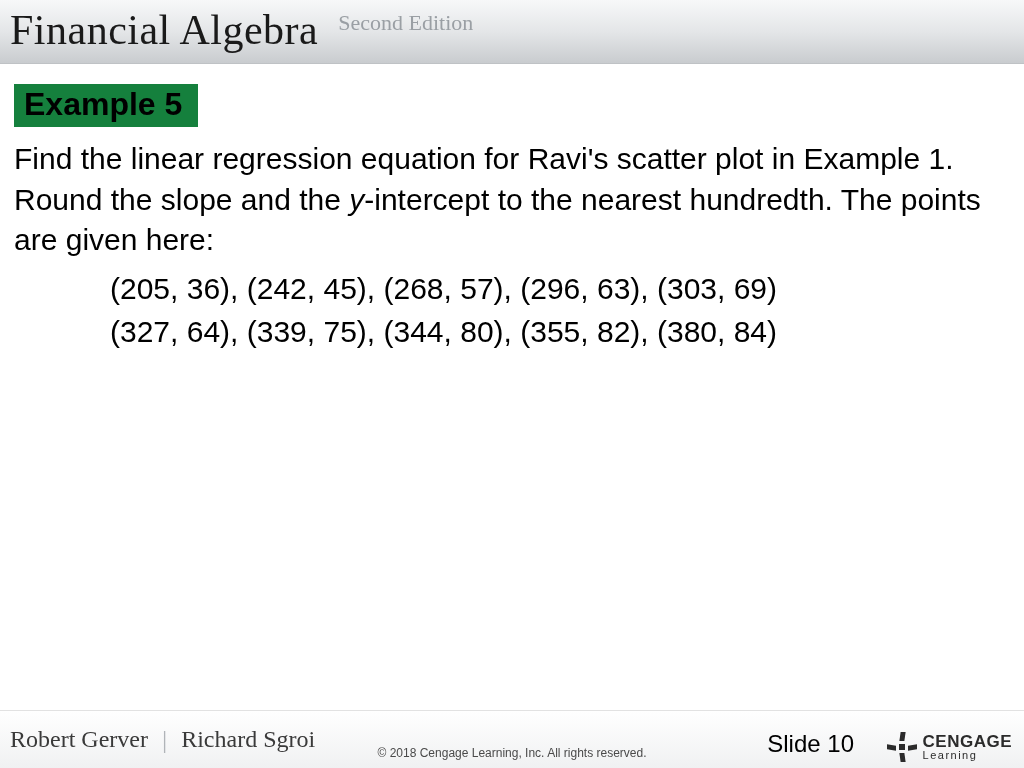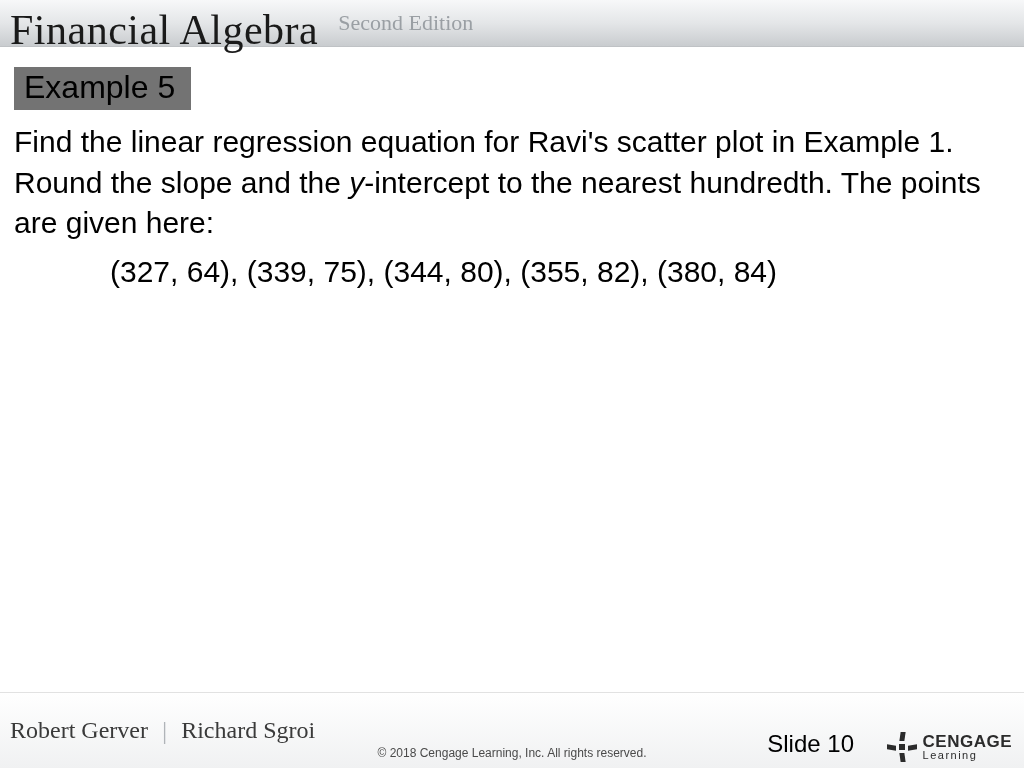--- a/index.html
+++ b/index.html
@@ -6,21 +6,21 @@
     margin: 0;
     padding: 0;
     width: 1024px;
     height: 768px;
     font-family: Arial, Helvetica, sans-serif;
     background: #ffffff;
     overflow: hidden;
     position: relative;
   }
   .header-bar {
-    height: 47px;
+    height: 64px;
     width: 100%;
     background: linear-gradient(to bottom, #f7f8f9 0%, #e4e6e8 50%, #c9cccf 100%);
     border-bottom: 1px solid #bfc2c5;
     display: flex;
     align-items: baseline;
     padding-left: 10px;
     box-sizing: border-box;
   }
   .book-title {
     font-family: "Times New Roman", Georgia, serif;
@@ -35,24 +35,24 @@
     color: #9a9fa4;
     margin-left: 20px;
     position: relative;
     top: -14px;
   }
   .content {
     padding: 20px 14px 0 14px;
   }
   .example-chip {
     display: inline-block;
-    background: #737373;
+    background: #15803d;
     padding: 2px 16px 4px 10px;
     font-size: 32px;
-    font-weight: normal;
+    font-weight: bold;
     color: #000;
   }
   .problem {
     font-family: Arial, Helvetica, sans-serif;
     font-size: 30px;
     color: #000;
     line-height: 1.35;
     margin-top: 12px;
     max-width: 980px;
   }
@@ -65,21 +65,21 @@
     color: #000;
     line-height: 1.45;
     margin-left: 96px;
     margin-top: 6px;
   }
   .footer {
     position: absolute;
     bottom: 0;
     left: 0;
     width: 1024px;
-    height: 76px;
+    height: 58px;
     border-top: 1px solid #e2e2e2;
     background: linear-gradient(to bottom, #ffffff 0%, #f0f1f2 100%);
     display: flex;
     align-items: center;
     box-sizing: border-box;
     padding: 0 10px;
   }
   .authors {
     font-family: "Times New Roman", Georgia, serif;
     font-size: 24px;
@@ -157,20 +157,21 @@
 </div>
 
 <div class="content">
   <div class="example-chip">Example 5</div>
 
   <div class="problem">
     <span>Find the linear regression equation for Ravi's scatter plot in Example 1. Round the slope and the </span><span class="italic">y</span><span>-intercept to the nearest hundredth. The points are given here:</span>
   </div>
 
   <div class="points">
+    <div>(205, 36), (242, 45), (268, 57), (296, 63), (303, 69)</div>
     <div>(327, 64), (339, 75), (344, 80), (355, 82), (380, 84)</div>
   </div>
 </div>
 
 <div class="footer">
   <div class="authors">
     <span>Robert Gerver</span>
     <span class="author-sep">|</span>
     <span>Richard Sgroi</span>
   </div>

